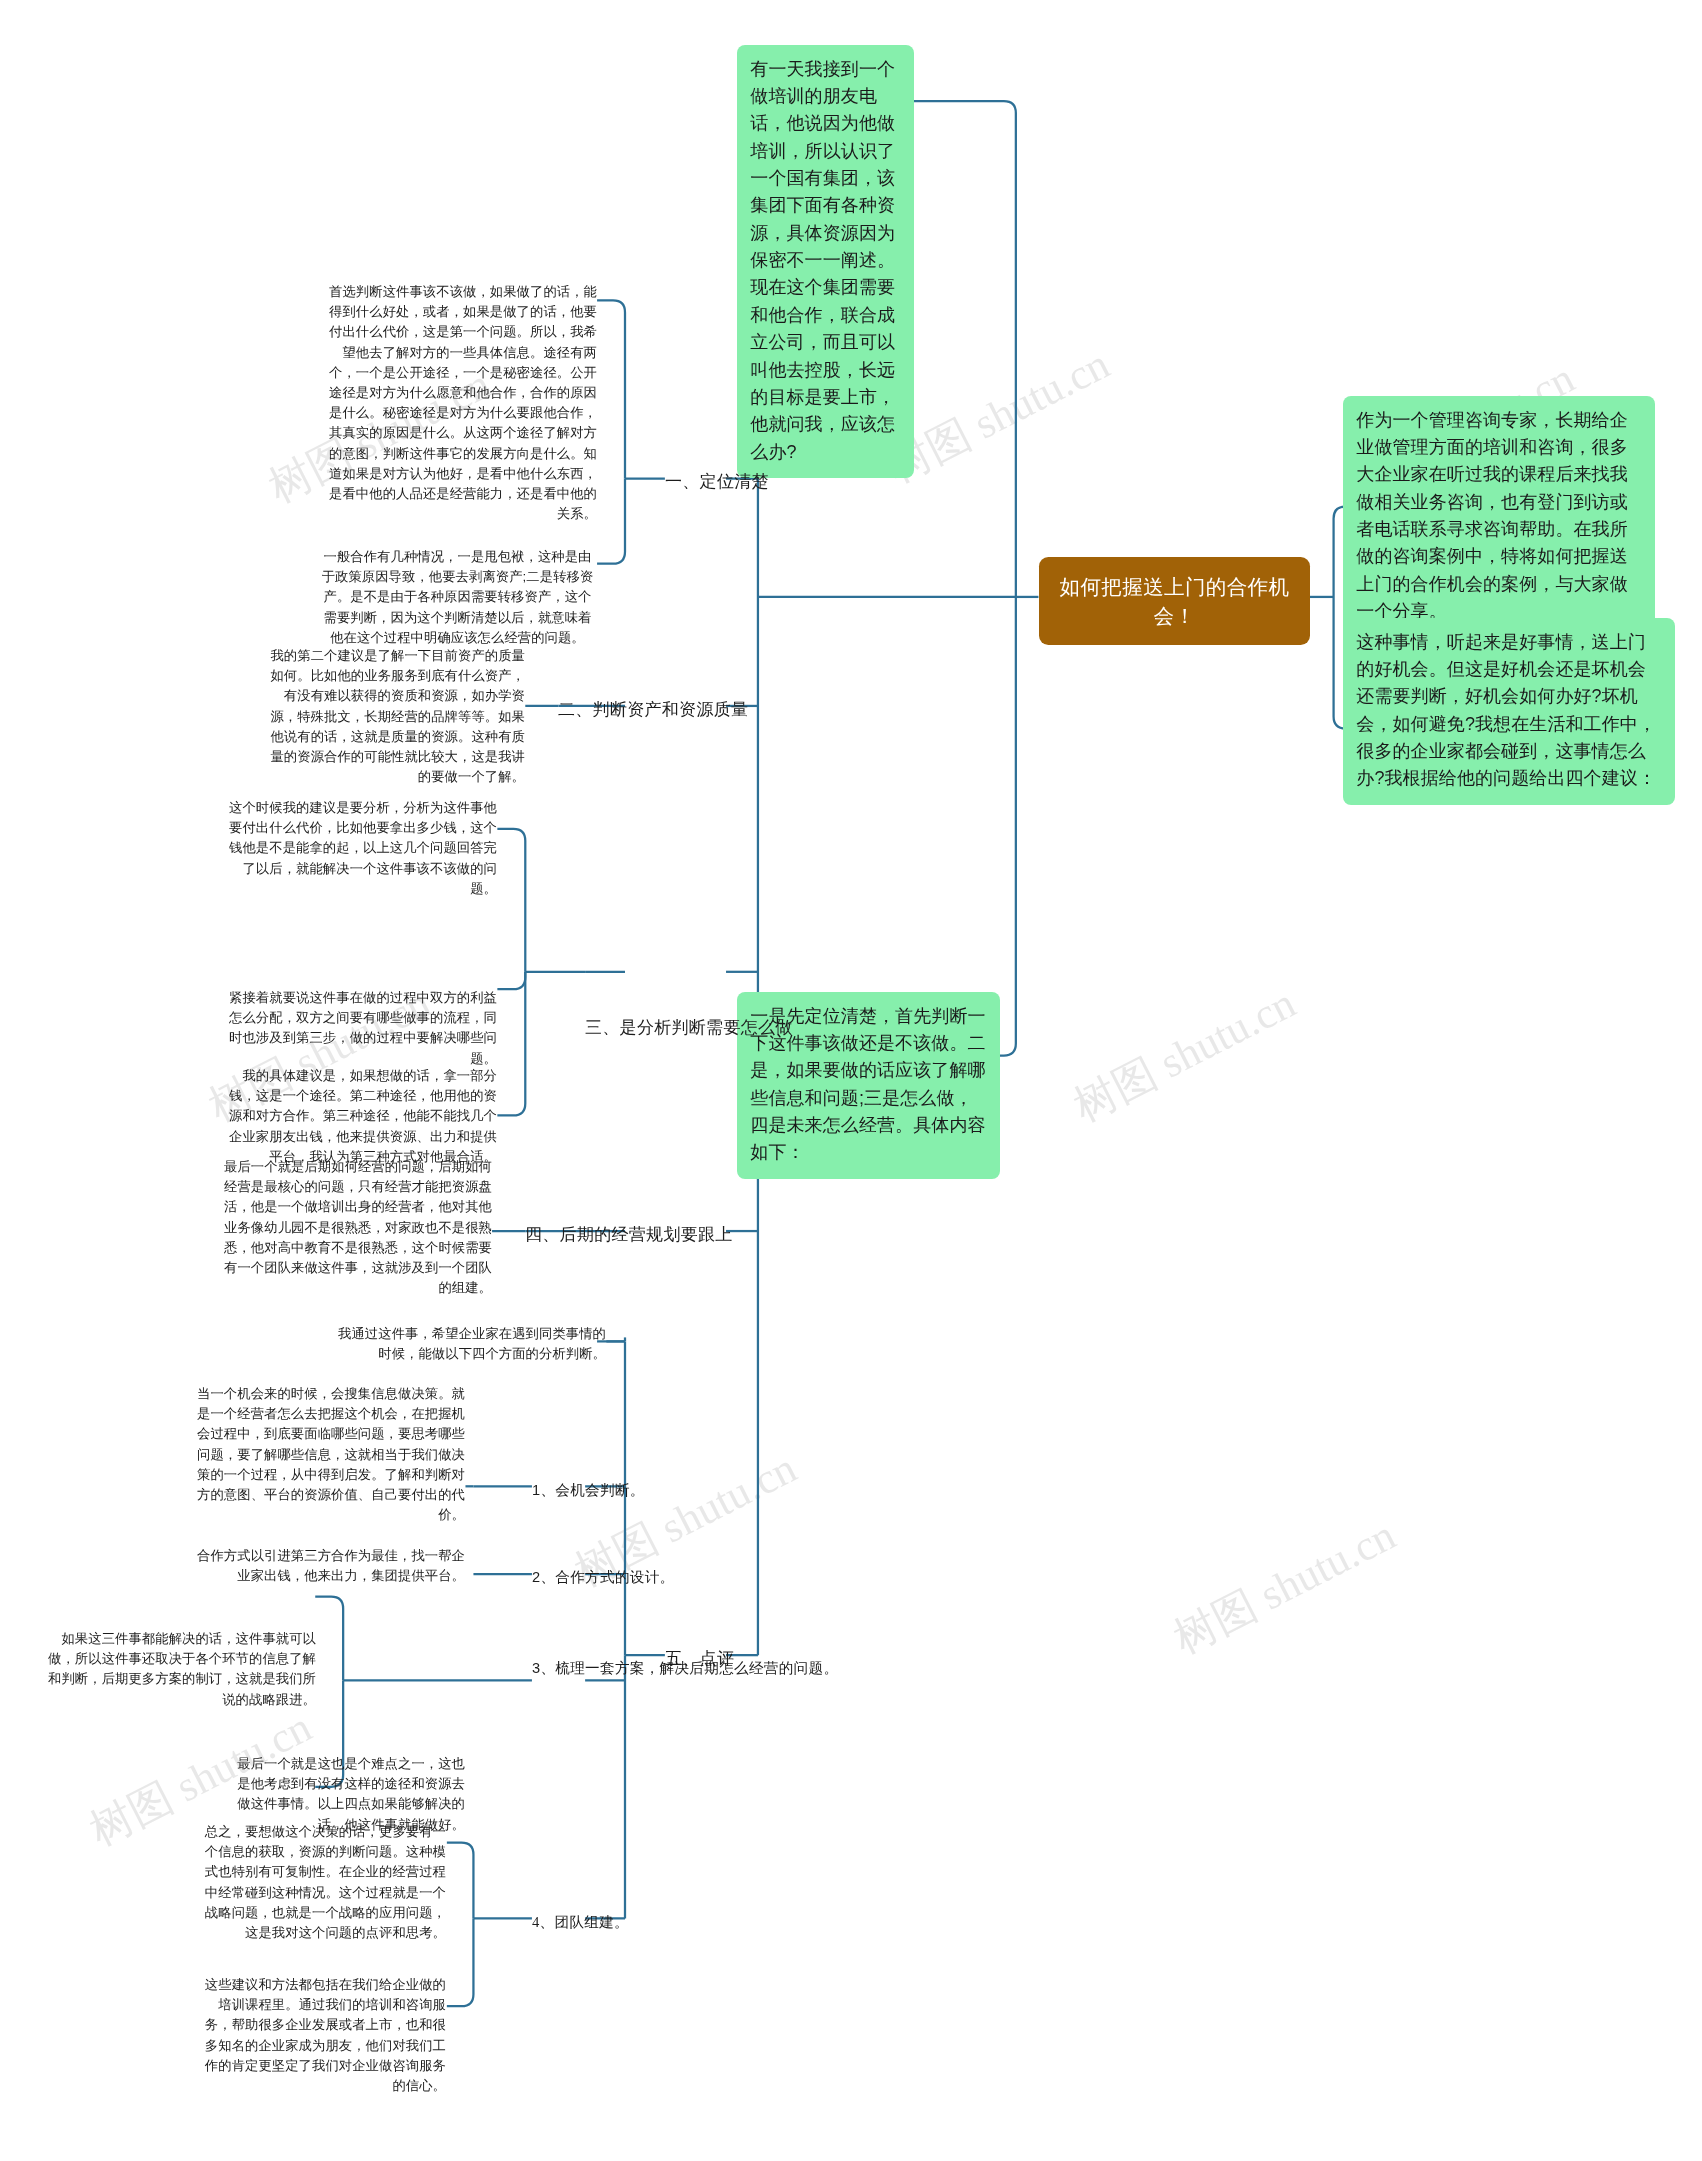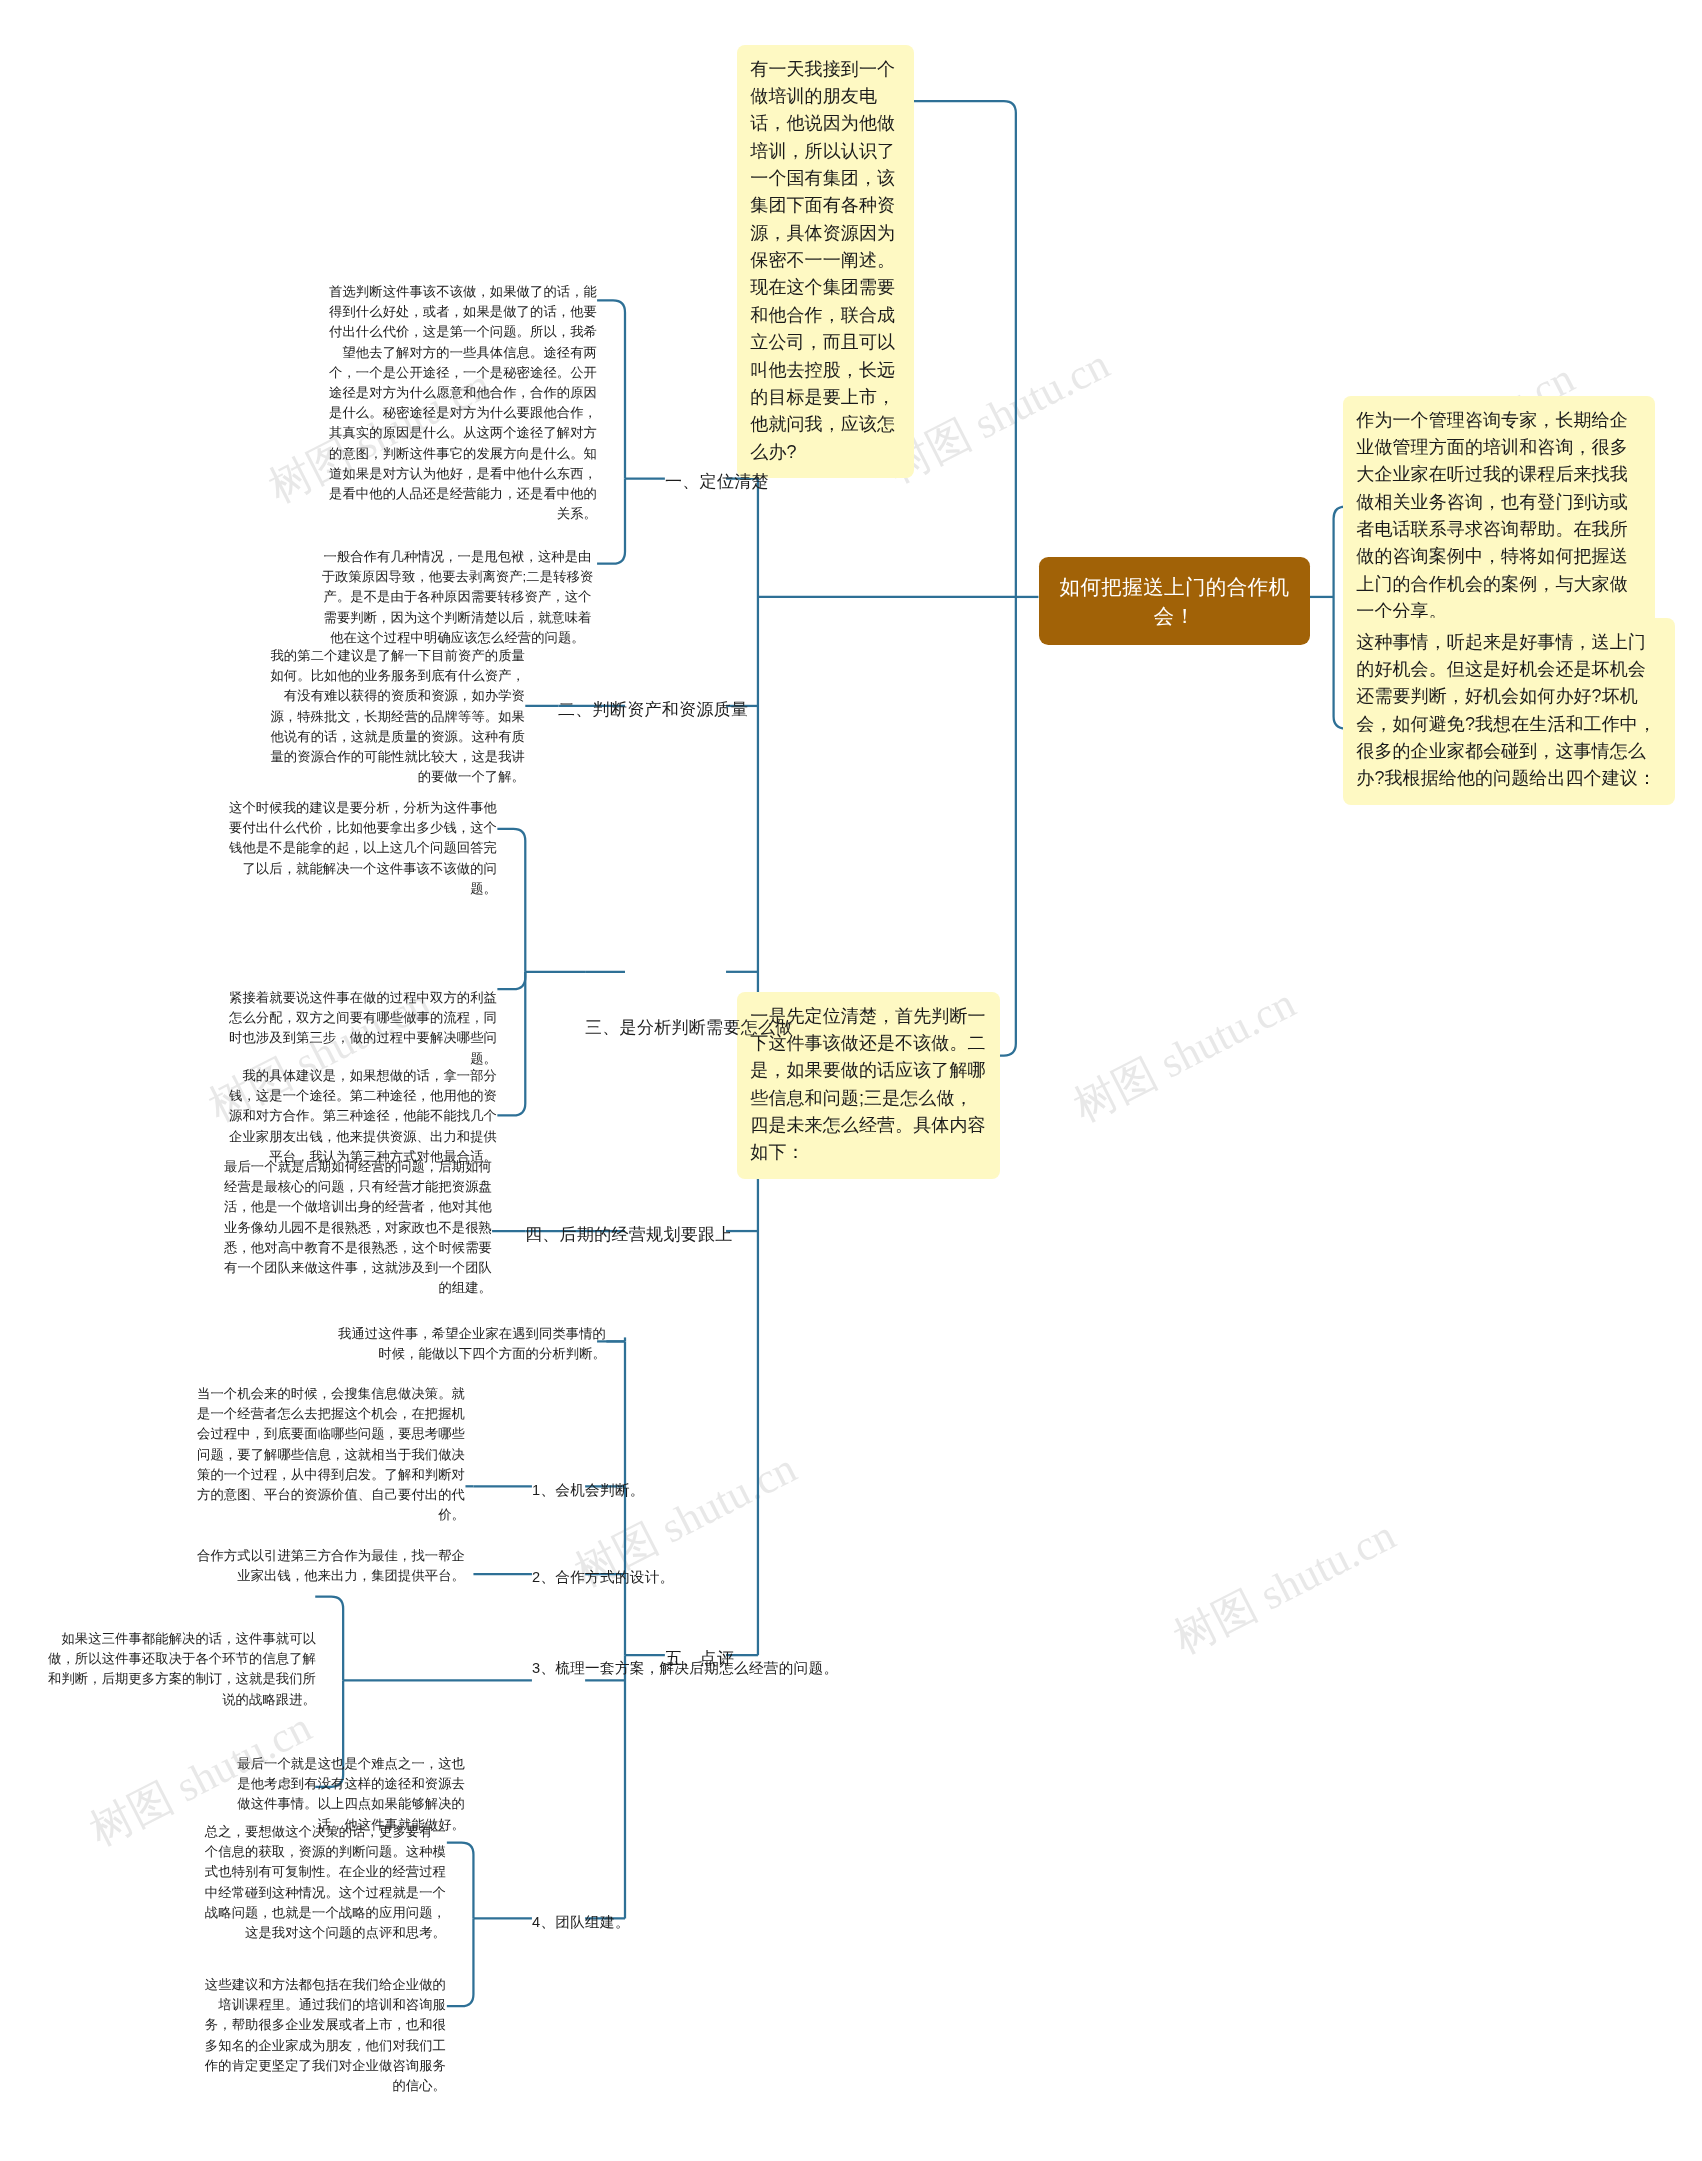--- a/index.html
+++ b/index.html
@@ -39,21 +39,21 @@
   
   .node {
     position: absolute;
     line-height: 1.52;
     white-space: pre-wrap;
     word-break: break-all;
   }
 
   
   .bubble {
-    background: #fef9c3;
+    background: #86efac;
     border-radius: 8px;
     padding: 10.6px 13.3px 12px 13.3px;
     color: #1a1a1a;
     font-size: 18px;
     letter-spacing: 0.1px;
   }
 
   
   .plain {
     color: #1c1c1c;
@@ -190,21 +190,21 @@
 <div class="node plain right-al" style="left:226px; top:988px; width:271px;">紧接着就要说这件事在做的过程中双方的利益怎么分配，双方之间要有哪些做事的流程，同时也涉及到第三步，做的过程中要解决哪些问题。</div>
 <div class="node plain right-al" style="left:226px; top:1066px; width:271px;">我的具体建议是，如果想做的话，拿一部分钱，这是一个途径。第二种途径，他用他的资源和对方合作。第三种途径，他能不能找几个企业家朋友出钱，他来提供资源、出力和提供平台，我认为第三种方式对他最合适。</div>
 
 <div class="node plain right-al" style="left:221px; top:1157px; width:271px;">最后一个就是后期如何经营的问题，后期如何经营是最核心的问题，只有经营才能把资源盘活，他是一个做培训出身的经营者，他对其他业务像幼儿园不是很熟悉，对家政也不是很熟悉，他对高中教育不是很熟悉，这个时候需要有一个团队来做这件事，这就涉及到一个团队的组建。</div>
 
 <div class="node plain right-al" style="left:331px; top:1324px; width:275px;">我通过这件事，希望企业家在遇到同类事情的时候，能做以下四个方面的分析判断。</div>
 
 <div class="node branch sub" style="left:532px; top:1479px;">1、会机会判断。</div>
 <div class="node branch sub" style="left:532px; top:1566px;">2、合作方式的设计。</div>
 <div class="node branch sub" style="left:532px; top:1657px; width:279px;">3、梳理一套方案，解决后期怎么经营的问题。</div>
-<div class="node branch sub" style="left:532px; top:1911px;">4、团队组建。</div>
+<div class="node branch sub" style="left:532px; top:1911px;font-family:Liberation Serif, serif;">4、团队组建。</div>
 
 <div class="node plain right-al" style="left:190px; top:1384px; width:275px;">当一个机会来的时候，会搜集信息做决策。就是一个经营者怎么去把握这个机会，在把握机会过程中，到底要面临哪些问题，要思考哪些问题，要了解哪些信息，这就相当于我们做决策的一个过程，从中得到启发。了解和判断对方的意图、平台的资源价值、自己要付出的代价。</div>
 
 <div class="node plain right-al" style="left:190px; top:1546px; width:275px;">合作方式以引进第三方合作为最佳，找一帮企业家出钱，他来出力，集团提供平台。</div>
 
 <div class="node plain right-al" style="left:43px; top:1630px; width:273px;font-family:Liberation Mono, monospace;">如果这三件事都能解决的话，这件事就可以做，所以这件事还取决于各个环节的信息了解和判断，后期更多方案的制订，这就是我们所说的战略跟进。</div>
 <div class="node plain right-al" style="left:226px; top:1754px; width:239px;">最后一个就是这也是个难点之一，这也是他考虑到有没有这样的途径和资源去做这件事情。以上四点如果能够解决的话，他这件事就能做好。</div>
 
 <div class="node plain right-al" style="left:199px; top:1822px; width:247px;">总之，要想做这个决策的话，更多要有一个信息的获取，资源的判断问题。这种模式也特别有可复制性。在企业的经营过程中经常碰到这种情况。这个过程就是一个战略问题，也就是一个战略的应用问题，这是我对这个问题的点评和思考。</div>
 <div class="node plain right-al" style="left:199px; top:1975px; width:247px;">这些建议和方法都包括在我们给企业做的培训课程里。通过我们的培训和咨询服务，帮助很多企业发展或者上市，也和很多知名的企业家成为朋友，他们对我们工作的肯定更坚定了我们对企业做咨询服务的信心。</div>

